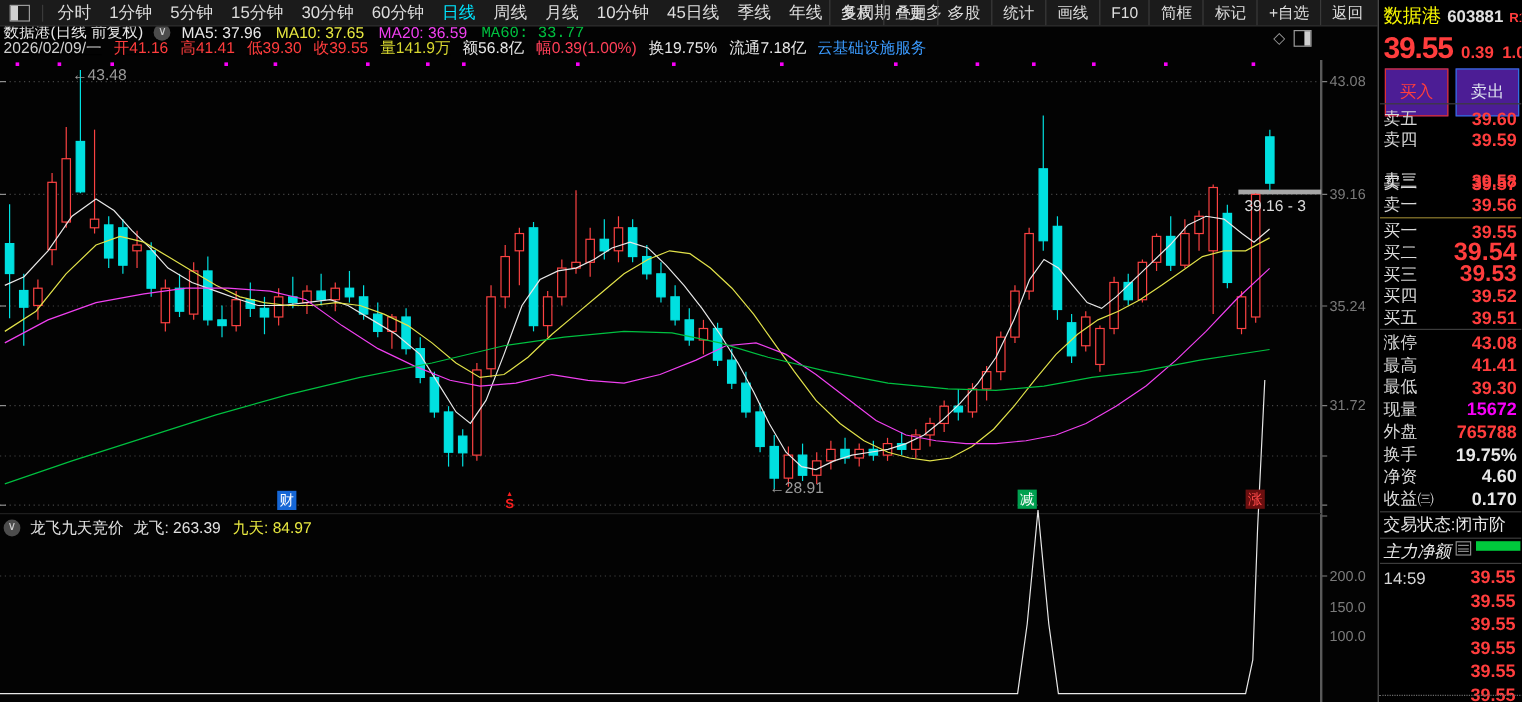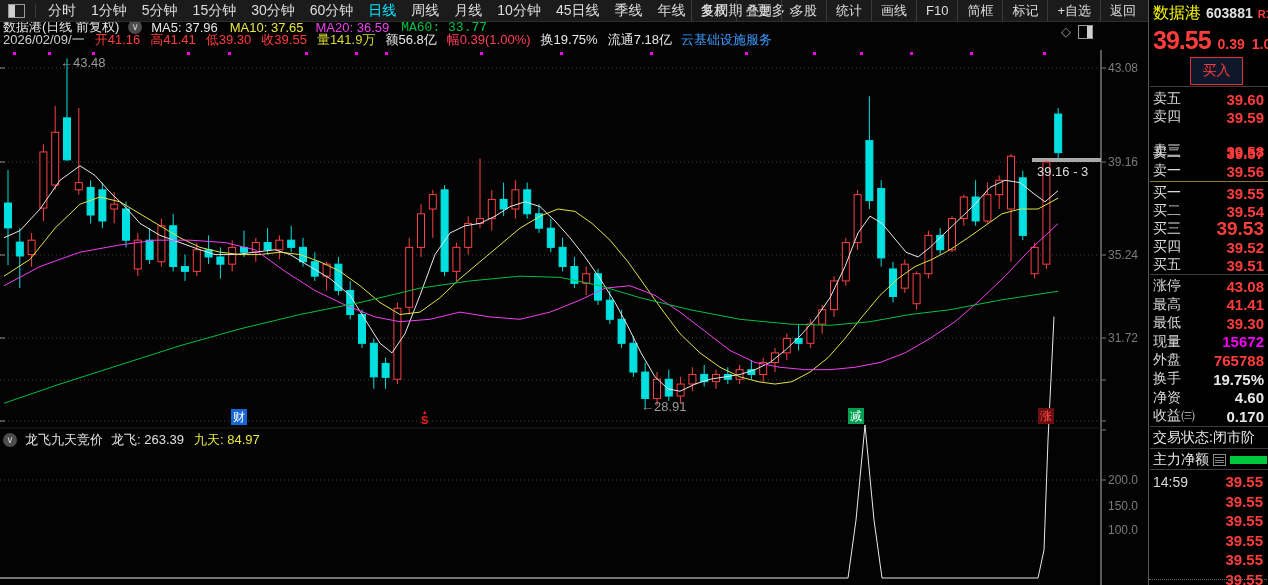--- a/index.html
+++ b/index.html
@@ -45,31 +45,31 @@
   .rpanel{position:absolute;left:1148px;top:0;width:120px;height:585px;background:#000;
           border-left:1px solid #585858;z-index:6;font-size:14px;}
   .rp-name-row{position:absolute;left:4px;top:3px;display:flex;align-items:baseline;gap:5px;white-space:nowrap;}
   .rp-name{color:#f8f800;font-size:16px;font-weight:normal;}
   .rp-code{color:#e0e0e0;font-size:14px;font-weight:bold;}
   .rp-tag{color:#ff3d3d;font-size:11px;font-weight:bold;}
   .rp-price-row{position:absolute;left:4px;top:26px;display:flex;align-items:baseline;gap:7px;white-space:nowrap;}
   .rp-last{color:#ff3d3d;font-size:25px;font-weight:bold;letter-spacing:-1px;}
   .rp-chg{color:#ff3d3d;font-size:14px;font-weight:bold;}
   .rp-btns{position:absolute;left:5px;top:57px;display:flex;gap:6px;}
-  .btn{width:53px;height:28px;display:flex;align-items:center;justify-content:center;
-       font-size:14px;background:#0f172a;box-sizing:border-box;margin-left:36px;}
+  .btn{width:53px;height:40px;display:flex;align-items:center;justify-content:center;
+       font-size:14px;background:#4c1d95;box-sizing:border-box;}
   .buy{border:1px solid #e03030;color:#ff3d3d;}
   .sell{border:1px solid #2f6fe0;color:#dfe4f0;}
   .rp-row{position:absolute;left:4px;right:5px;height:18px;display:flex;justify-content:space-between;align-items:center;}
   .rp-row .lab{color:#d8d8d8;}
   .rp-row .val{font-weight:bold;}
   .hdiv{position:absolute;left:1px;right:0;height:1px;background:#3c3c3c;}
   .askbid-sep{background:#8f7d2e;}
   .rp-status{position:absolute;left:4px;top:429px;color:#e8e8e8;white-space:nowrap;overflow:hidden;width:114px;}
-  .rp-flow{position:absolute;left:4px;top:451px;display:flex;align-items:center;gap:4px;width:114px;}
+  .rp-flow{position:absolute;left:4px;top:451px;display:flex;align-items:flex-start;gap:4px;width:114px;font-style:italic;}
   .flow-lab{color:#e8e8e8;white-space:nowrap;}
   .list-ic{width:13px;height:12px;border:1px solid #8a8a8a;display:flex;flex-direction:column;
            justify-content:space-evenly;padding:1px;box-sizing:border-box;flex:none;}
   .list-ic i{display:block;height:1px;background:#8a8a8a;}
   .flow-bar{height:8px;background:#00c83c;flex:1;}
   .tickrow{position:absolute;left:4px;right:6px;height:19px;display:flex;justify-content:space-between;align-items:center;}
   .tick-time{color:#d8d8d8;}
   .tick-price{color:#ff3d3d;font-weight:bold;font-size:15px;}
   .rp-dots{position:absolute;left:0;right:0;top:579px;border-top:1px dotted #6a6a6a;}
 </style>
@@ -444,21 +444,21 @@
           <span class="lab">卖一</span>
           <span class="val" style="color: rgb(255, 61, 61); font-size: 15px;">39.56</span>
         </div>
         <div class="hdiv askbid-sep" style="top: 181px;"></div>
         <div class="rp-row" style="top: 184px;">
           <span class="lab">买一</span>
           <span class="val" style="color: rgb(255, 61, 61); font-size: 15px;">39.55</span>
         </div>
         <div class="rp-row" style="top: 202px;">
           <span class="lab">买二</span>
-          <span class="val" style="color: rgb(255, 61, 61); font-size: 15px;">39.54</span>
+          <span class="val" style="color: rgb(255, 61, 61); font-size: 21px;">39.54</span>
         </div>
         <div class="rp-row" style="top: 220px;">
           <span class="lab">买三</span>
           <span class="val" style="color: rgb(255, 61, 61); font-size: 19px;">39.53</span>
         </div>
         <div class="rp-row" style="top: 238px;">
           <span class="lab">买四</span>
           <span class="val" style="color: rgb(255, 61, 61); font-size: 15px;">39.52</span>
         </div>
         <div class="rp-row" style="top: 256px;">

